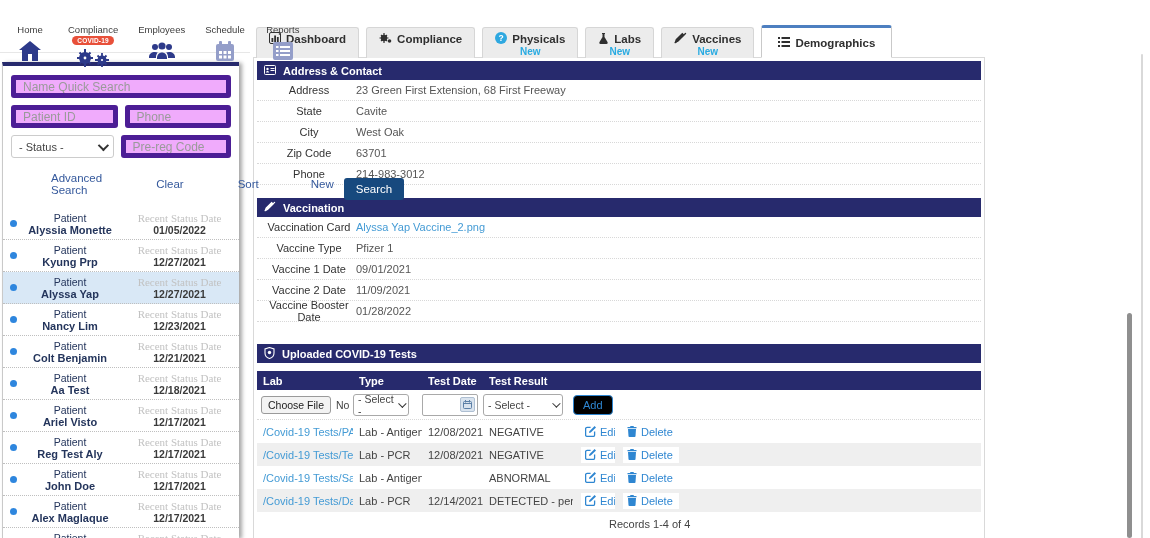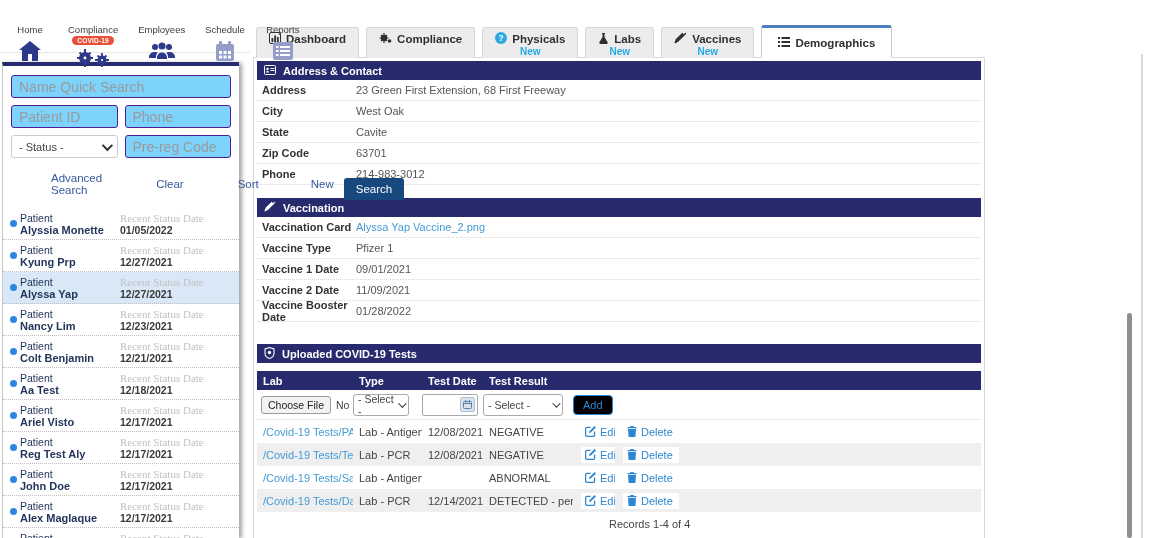--- a/index.html
+++ b/index.html
@@ -13,38 +13,38 @@
   .nav-icon { margin-top:3px; height:26px; display:flex; align-items:center; justify-content:center; }
   .nav-badge { background:#e8503a; color:#fff; font-size:6.5px; font-weight:bold;
     padding:1px 5px; border-radius:7px; margin-top:1px; margin-bottom:-3px; z-index:2; letter-spacing:.2px;}
   .left-rule { position:absolute; top:52px; left:0; width:250px; border-top:1px solid #e7e7e7; }
 
   
   .sidebar { position:absolute; left:2px; top:62px; width:237px; height:476px;
     background:#fff; border-top:4px solid #272a6d; border-left:1px solid #c9c9c9;
     box-shadow:3px 1px 4px rgba(0,0,0,.35); z-index:4; }
   .search-form { padding:9px 8px 0 8px; }
-  .inp { display:block; width:100%; height:23px; border:1px solid #4c1d95; border-radius:3px;
-    font-size:14px; color:#333; padding:0 7px; font-family:inherit; background:#7dd3fc; }
+  .inp { display:block; width:100%; height:23px; border:5px solid #4c1d95; border-radius:3px;
+    font-size:12px; color:#333; padding:0 7px; font-family:inherit; background:#f0abfc; }
   .inp::placeholder { color:#9a9a9a; }
   .form-row { display:flex; gap:7px; margin-top:7px; }
   .form-row > * { flex:1; }
   .select { height:23px; border:1px solid #ccc; border-radius:3px; font-size:11px; color:#444;
     padding:0 7px; display:flex; align-items:center; justify-content:space-between; cursor:pointer; background:#fff; }
   .chev { width:8px; height:8px; border-right:2px solid #333; border-bottom:2px solid #333;
     transform:rotate(45deg) translateY(-2px); }
   .links-row { display:flex; align-items:center; margin-top:9px; font-size:11.5px; }
   .links-row a { color:#35599c; text-decoration:none; cursor:pointer;margin-left:40px; }
   .lnk-adv { margin-right:14px; } .lnk-clear { margin-right:14px; } .lnk-sort { margin-right:12px; } .lnk-new { margin-right:10px; }
   .search-btn { margin-left:auto; background:#17497e; color:#fff; border:none; border-radius:3px;
     font-size:11.5px; padding:5px 12px; cursor:pointer; font-family:inherit;margin-top:11px; }
 
   .patient-list { margin-top:8px; }
   .p-row { position:relative; height:32px; display:flex; align-items:center;
-    padding-left:17px; border-bottom:1px dotted #bfbfbf; cursor:pointer; }
+    padding-left:17px; border-bottom:1px dotted #bfbfbf; cursor:pointer;text-align:center; }
   .p-row.selected { background:#d9e8f6; }
   .p-bullet { position:absolute; left:7px; top:12px; width:7px; height:7px; border-radius:50%; background:#2e86de; }
   .p-left { width:100px; line-height:12px; }
   .p-right { flex:1; line-height:12px; }
   .p-type { font-size:10.5px; color:#24355c; }
   .p-name { font-size:11px; font-weight:bold; color:#24355c; white-space:nowrap; }
   .p-status { font-size:11px; color:#c2c2c2; white-space:nowrap;font-family:Liberation Serif, serif; }
   .p-date { font-size:10.5px; font-weight:bold; color:#3a3a3a; }
 
   
@@ -57,21 +57,21 @@
   .tab.active { margin-top:0; background:#fff; border:1px solid #c9c9c9; border-bottom:1px solid #fff;
     border-top:3px solid #4d7fc0; padding:0 16px; display:flex; align-items:center; z-index:4; position:relative; }
 
   
   .card { position:absolute; left:253px; top:57px; width:732px; height:481px;
     background:#fff; border:1px solid #d9d9d9; border-bottom:none; padding:3px 3px 0 3px; z-index:2; }
   .sec-header { background:#272a6d; color:#fff; height:19px; display:flex; align-items:center;
     gap:7px; padding-left:7px; font-size:11px; font-weight:bold; }
   .f-row { display:flex; align-items:center; height:21px; border-bottom:1px dotted #d8d8d8;
     font-size:11px; padding-left:5px; }
-  .f-label { width:94px; font-weight:bold; color:#333; flex-shrink:0; }
+  .f-label { width:94px; font-weight:normal; color:#333; flex-shrink:0;text-align:center; }
   .f-value { color:#555; }
   .f-value.link { color:#449bd5; cursor:pointer; }
   .sec-vaccination { margin-top:13px; }
   .sec-covid { margin-top:22px; }
 
   .grid { display:grid; grid-template-columns:96px 69px 61px 90px 42px 1fr; align-items:center; }
   .thead { background:#272a6d; color:#fff; height:19px; margin-top:8px; font-size:11px; font-weight:bold; }
   .thead > div { padding-left:6px; }
   .upload-row { height:30px; border-bottom:1px dotted #d8d8d8; font-size:11px; }
   .file-wrap { display:flex; align-items:center; gap:5px; padding-left:4px; white-space:nowrap; overflow:hidden; }
@@ -437,27 +437,27 @@
       </span>
       <span>Address &amp; Contact</span>
     </div>
     <div id="address-rows">
   <div class="f-row">
     <div class="f-label">Address</div>
     <div class="f-value">23 Green First Extension, 68 First Freeway</div>
   </div>
 
   <div class="f-row">
+    <div class="f-label">State</div>
+    <div class="f-value">Cavite</div>
+  </div>
+
+  <div class="f-row">
     <div class="f-label">City</div>
     <div class="f-value">West Oak</div>
-  </div>
-
-  <div class="f-row">
-    <div class="f-label">State</div>
-    <div class="f-value">Cavite</div>
   </div>
 
   <div class="f-row">
     <div class="f-label">Zip Code</div>
     <div class="f-value">63701</div>
   </div>
 
   <div class="f-row">
     <div class="f-label">Phone</div>
     <div class="f-value">214-983-3012</div>

